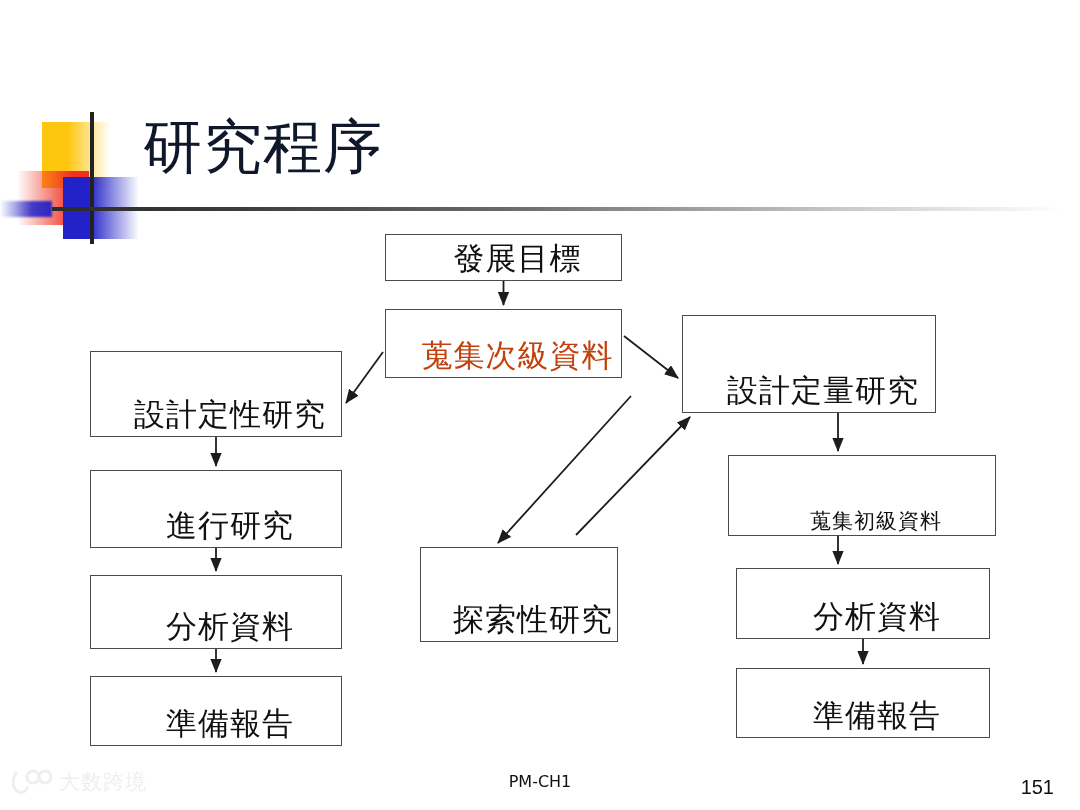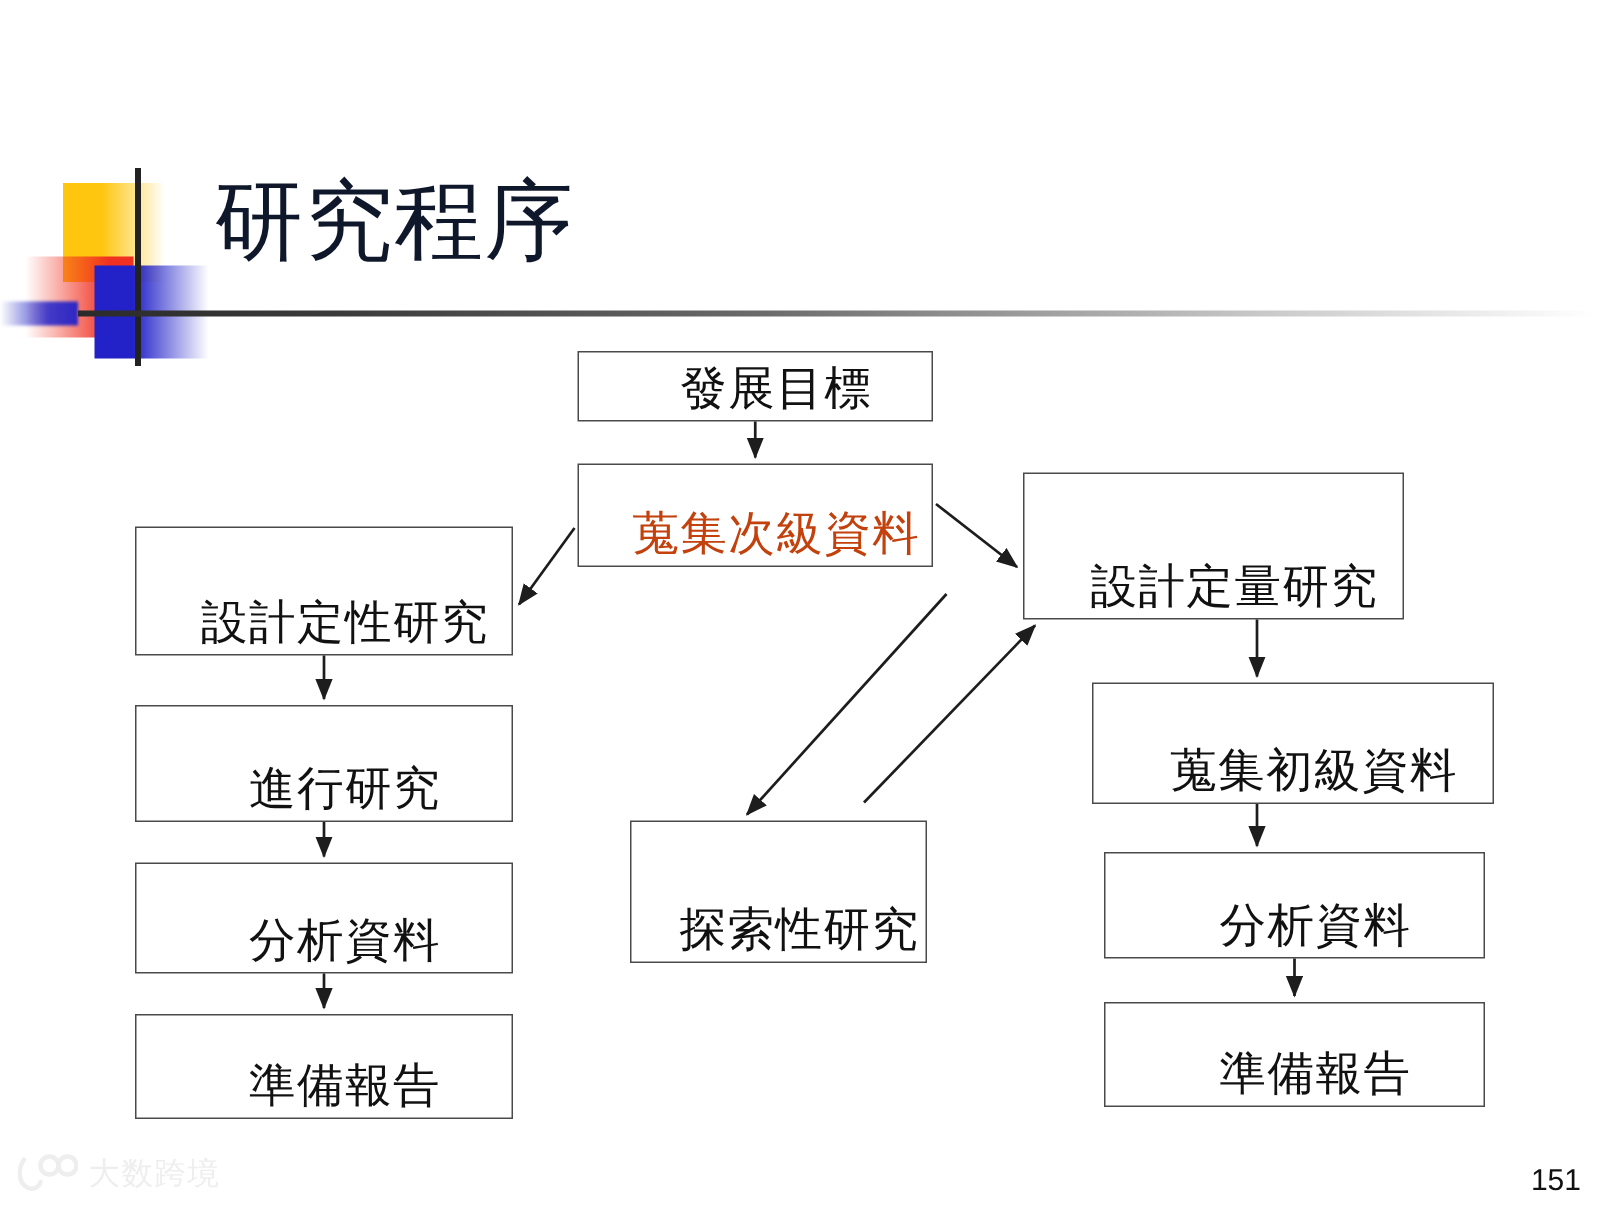--- a/index.html
+++ b/index.html
@@ -143,21 +143,21 @@
       </div>
       <div class="node" style="left: 90px; top: 575px; width: 252px; height: 74px; font-size: 31px; border-color: rgb(74, 74, 74); background: rgb(255, 255, 255); color: rgb(17, 17, 17);">
         <span>分析資料</span>
       </div>
       <div class="node" style="left: 90px; top: 676px; width: 252px; height: 70px; font-size: 31px; border-color: rgb(74, 74, 74); background: rgb(255, 255, 255); color: rgb(17, 17, 17);">
         <span>準備報告</span>
       </div>
       <div class="node" style="left: 682px; top: 315px; width: 254px; height: 98px; font-size: 31px; border-color: rgb(74, 74, 74); background: rgb(255, 255, 255); color: rgb(17, 17, 17); font-family: Liberation Mono, monospace;">
         <span>設計定量研究</span>
       </div>
-      <div class="node" style="left: 728px; top: 455px; width: 268px; height: 81px; font-size: 31px; border-color: rgb(74, 74, 74); background: rgb(255, 255, 255); color: rgb(17, 17, 17);">
+      <div class="node" style="left: 728px; top: 455px; width: 268px; height: 81px; font-size: 21px; border-color: rgb(74, 74, 74); background: rgb(255, 255, 255); color: rgb(17, 17, 17);">
         <span>蒐集初級資料</span>
       </div>
       <div class="node" style="left: 736px; top: 568px; width: 254px; height: 71px; font-size: 31px; border-color: rgb(74, 74, 74); background: rgb(255, 255, 255); color: rgb(17, 17, 17);">
         <span>分析資料</span>
       </div>
       <div class="node" style="left: 736px; top: 668px; width: 254px; height: 70px; font-size: 31px; border-color: rgb(74, 74, 74); background: rgb(255, 255, 255); color: rgb(17, 17, 17);">
         <span>準備報告</span>
       </div>
       <div class="node" style="left: 420px; top: 547px; width: 198px; height: 95px; font-size: 31px; border-color: rgb(74, 74, 74); background: rgb(255, 255, 255); color: rgb(17, 17, 17);">
         <span>探索性研究</span>
@@ -189,20 +189,21 @@
       <path d="M216,649 L216,672"></path>
 
       <path d="M838,413 L838,451"></path>
 
       <path d="M838,536 L838,564"></path>
 
       <path d="M863,639 L863,664"></path>
     </g>
   </svg>
 
+  <div class="footer-center">PM-CH1</div>
   <div class="footer-page">151</div>
 
   <div class="watermark">
     <svg class="wm-mark" width="40" height="26" viewBox="0 0 40 26">
       <path d="M4,4 C0,10 0,18 5,22 C9,25 14,23 15,19" stroke="#c8c8c8" stroke-width="3" fill="none" stroke-linecap="round"></path>
       <circle cx="21" cy="8" r="6" stroke="#c8c8c8" stroke-width="3" fill="none"></circle>
       <circle cx="33" cy="8" r="6" stroke="#c8c8c8" stroke-width="3" fill="none"></circle>
     </svg>
     <span class="wm-text">大数跨境</span>
   </div>

